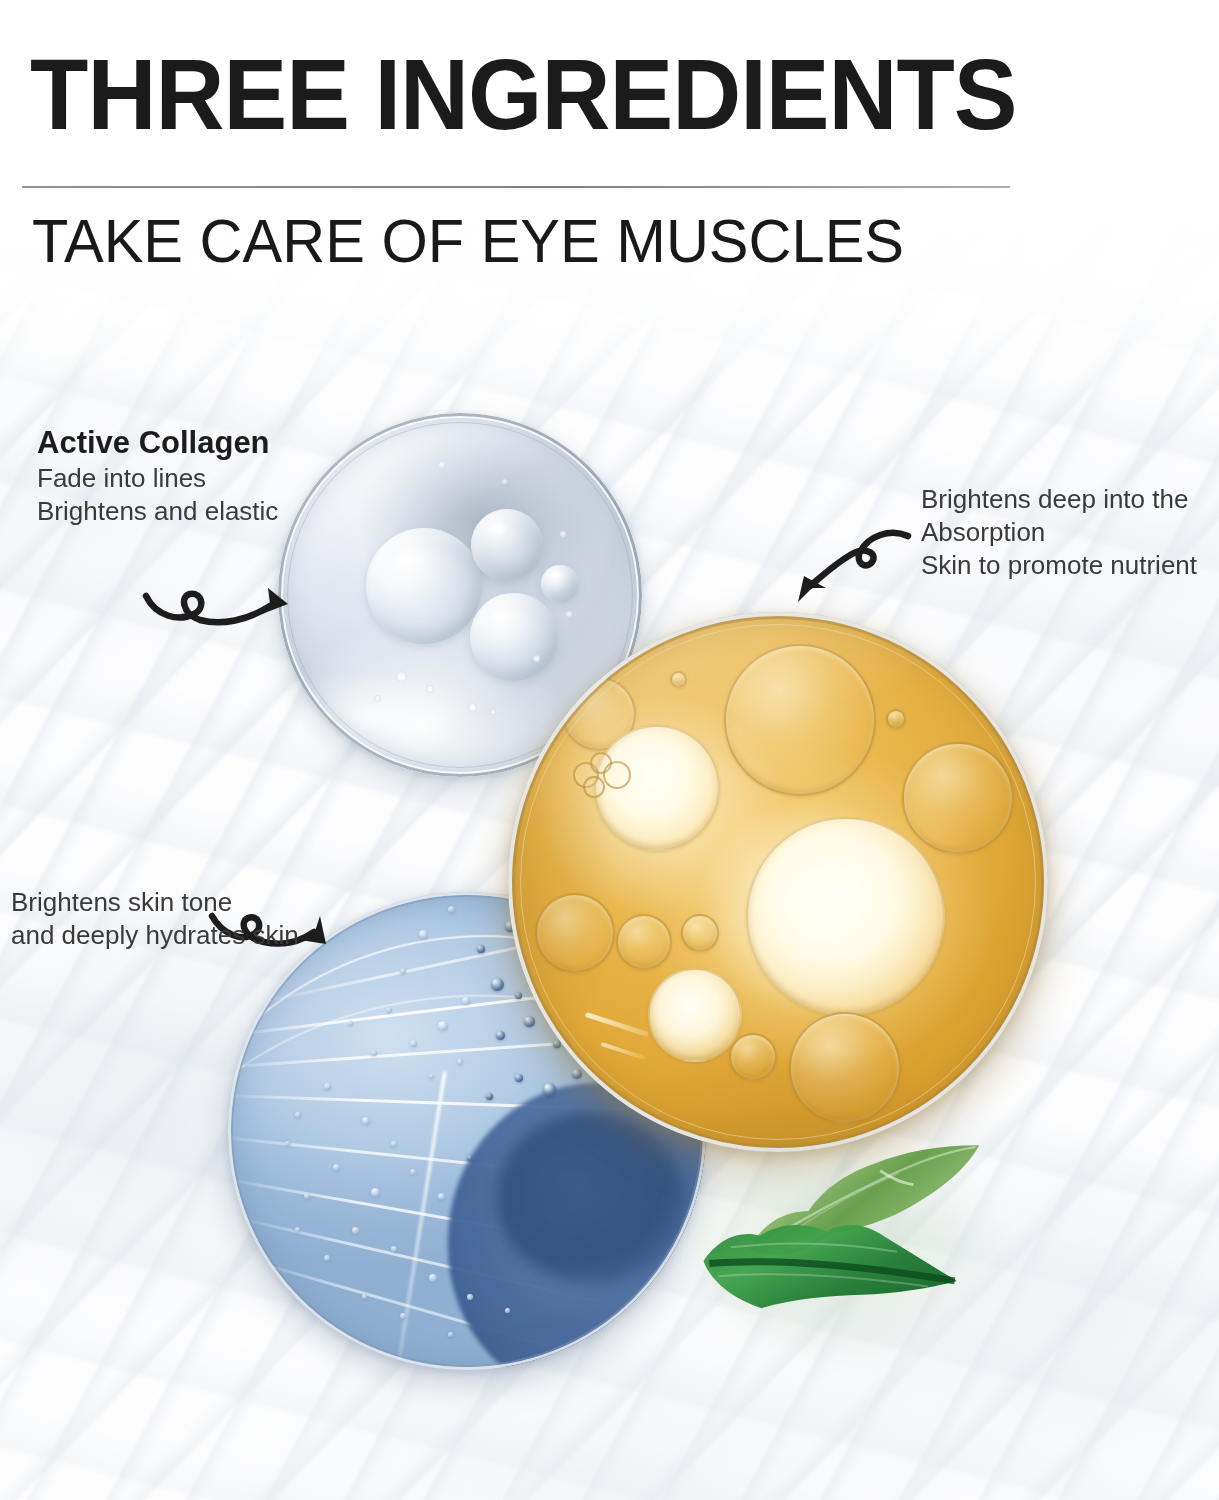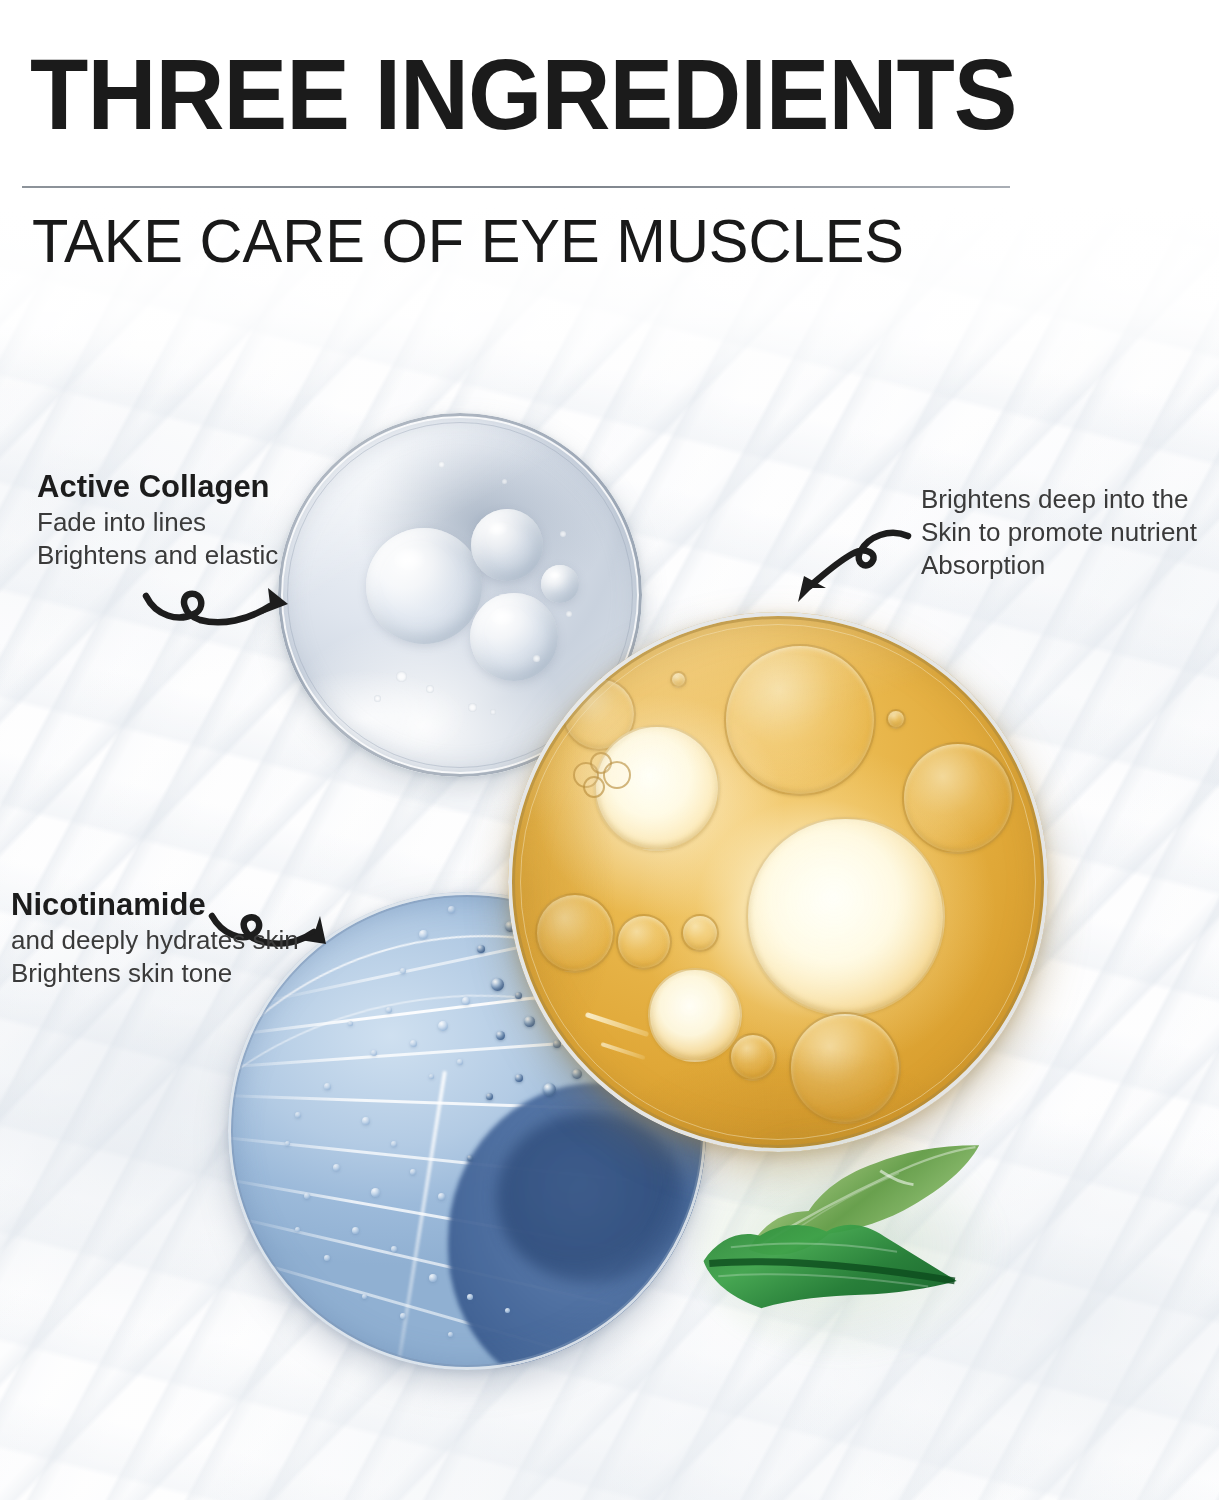--- a/index.html
+++ b/index.html
@@ -190,21 +190,21 @@
   .leafglow{position:absolute;left:-10px;top:0px;width:320px;height:240px;border-radius:50%;
     background:radial-gradient(ellipse at 44% 52%, rgba(125,175,96,.22), rgba(125,175,96,0) 70%);filter:blur(8px);}
 
   
   .arrow{position:absolute;}
 
   
   .label{position:absolute;}
   .lbl-title{font-size:31px;font-weight:700;color:#1c1c1c;line-height:38px;white-space:nowrap;}
   .lbl-line{font-size:26px;font-weight:400;color:#3a3a3a;line-height:33px;white-space:nowrap;}
-  #label-collagen{left:37px;top:468px;}
+  #label-collagen{left:37px;top:424px;}
   #label-gold{left:921px;top:483px;}
   #label-nicotinamide{left:11px;top:886px;}
   #label-gold .lbl-title{font-size:30px;}
 </style>
 </head>
 <body>
 
 <div class="stage">
 
   <div class="bg">
@@ -392,23 +392,22 @@
   </svg>
 
   <div class="label" id="label-collagen">
     <div class="lbl-title">Active Collagen</div>
     <div class="lbl-line">Fade into lines</div>
     <div class="lbl-line">Brightens and elastic</div>
   </div>
 
   <div class="label" id="label-gold">
     <div class="lbl-line">Brightens deep into the</div>
+    <div class="lbl-line">Absorption</div>
     <div class="lbl-line">Skin to promote nutrient</div>
-    <div class="lbl-line">Absorption</div>
   </div>
 
   <div class="label" id="label-nicotinamide">
-    <div class="lbl-title">Nicotinamide</div>
+    <div class="lbl-line">Brightens skin tone</div>
     <div class="lbl-line">and deeply hydrates skin</div>
-    <div class="lbl-line">Brightens skin tone</div>
   </div>
 
 </div>
 
 </body></html>

